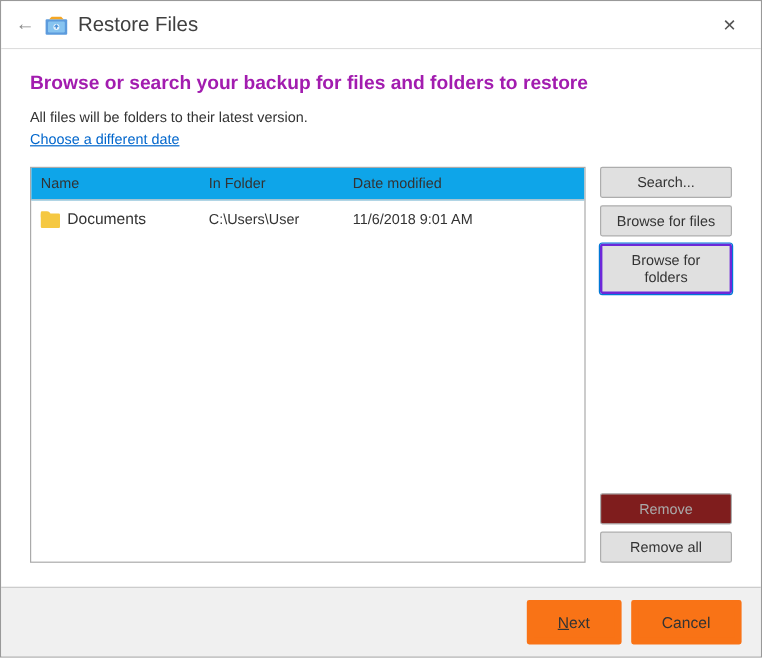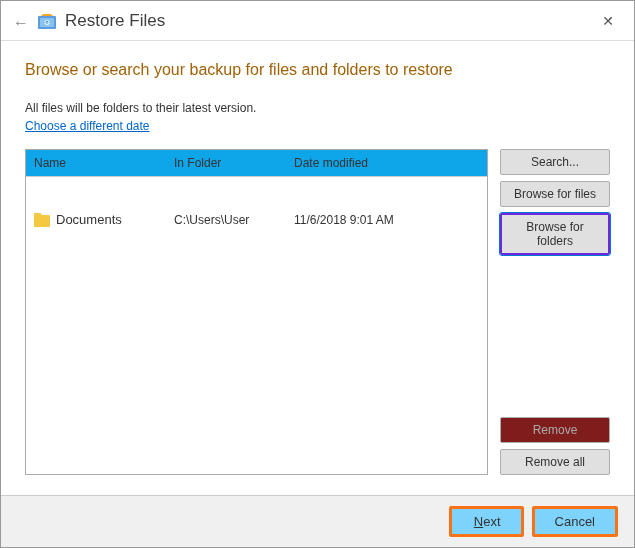--- a/index.html
+++ b/index.html
@@ -70,24 +70,24 @@
 
     .content {
       flex: 1;
       padding: 20px 24px;
       background: white;
       display: flex;
       flex-direction: column;
     }
 
     .heading {
-      color: #a16207;
+      color: #a21caf;
       font-size: 16px;
-      font-weight: 400;
-      margin-bottom: 22px;
+      font-weight: 700;
+      margin-bottom: 12px;
     }
 
     .subtitle {
       color: #333;
       font-size: 12px;
       margin-bottom: 4px;
     }
 
     .choose-link {
       color: #0066cc;
@@ -135,21 +135,20 @@
       flex: 1;
       padding: 4px 0;
     }
 
     .file-row {
       display: flex;
       align-items: center;
       padding: 4px 8px;
       gap: 0;
       cursor: pointer;
-      margin-top: 27px;
     }
 
     .folder-icon {
       width: 16px;
       height: 14px;
       margin-right: 6px;
       position: relative;
       flex-shrink: 0;
     }
 
@@ -229,28 +228,28 @@
       border-top: 1px solid #ccc;
       padding: 10px 16px;
       display: flex;
       justify-content: flex-end;
       align-items: center;
       gap: 8px;
     }
 
     .btn-bottom {
       padding: 5px 20px;
-      background: #7dd3fc;
-      border: 3px solid #f97316;
+      background: #f97316;
+      border: 6px solid #f97316;
       border-radius: 2px;
       cursor: pointer;
       font-size: 13px;
       color: #333;
       min-width: 75px;
-      text-align: right;
+      text-align: left;
     }
 
     .btn-next {
       min-width: 75px;
     }
   </style>
 </head>
 <body>
 
 <div class="window">

